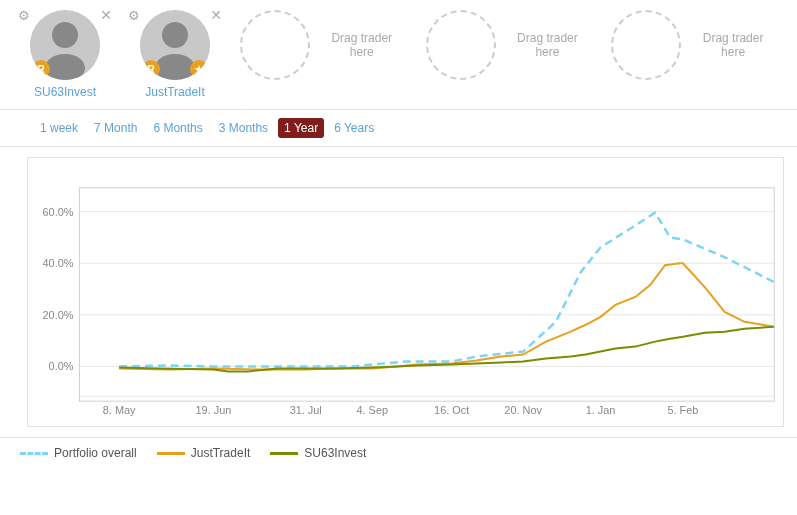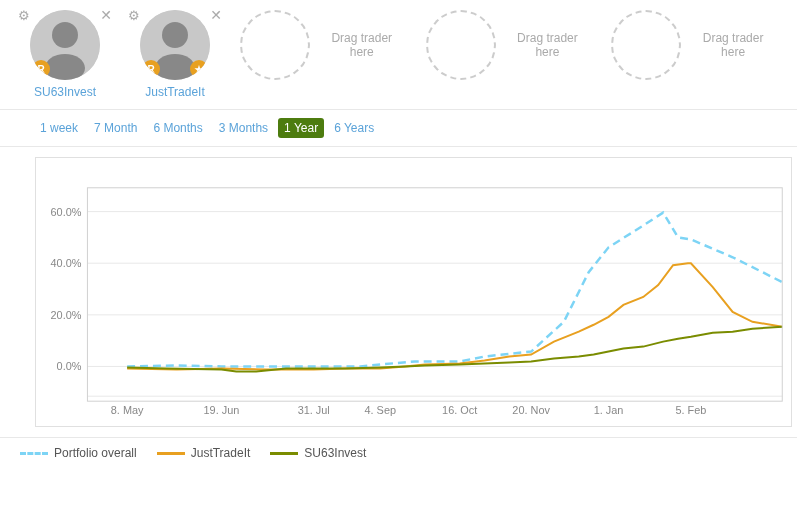--- a/index.html
+++ b/index.html
@@ -116,29 +116,28 @@
     .time-btn {
       font-size: 12px;
       color: #5ba3d9;
       background: none;
       border: none;
       cursor: pointer;
       padding: 3px 6px;
       border-radius: 3px;
     }
     .time-btn.active {
-      background: #4d7c0f;
+      background: #7f1d1d;
       color: #fff;
     }
 
     
     .chart-area {
       padding: 10px 20px 10px 27px;
       position: relative;
-      margin-left: 8px;
     }
 
     
     .chart-legend {
       display: flex;
       flex-direction: row;
       align-items: center;
       gap: 20px;
       padding: 8px 20px 10px 20px;
       border-top: 1px solid #e8e8e8;

